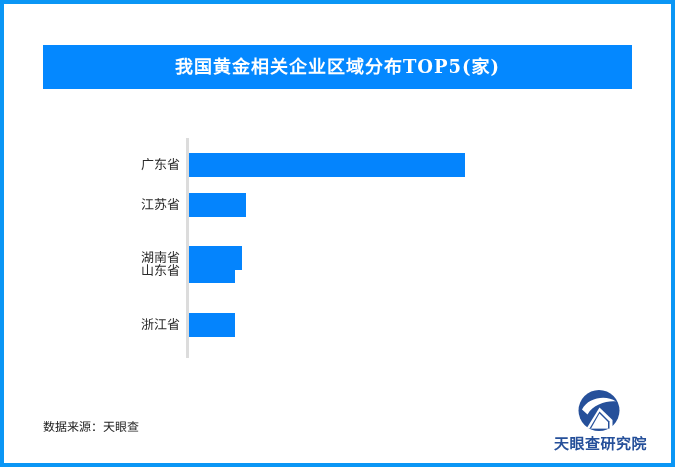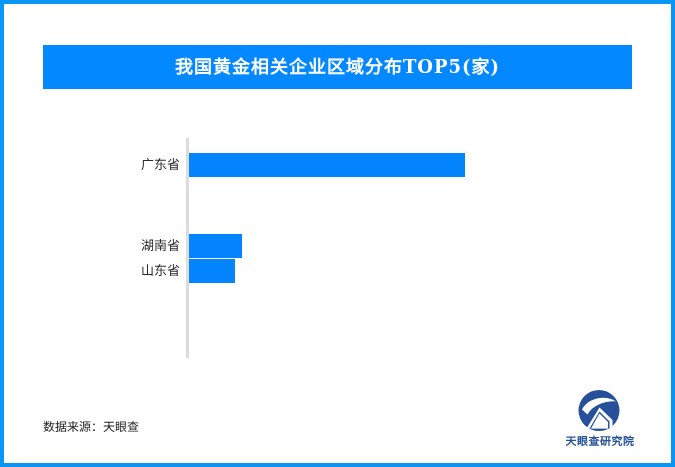--- a/index.html
+++ b/index.html
@@ -121,22 +121,22 @@
     left: 22px;
     top: 0px;
     width: 46px;
     height: 41px;
   }
   .logo-caption {
     position: absolute;
     left: 0;
     top: 42px;
     width: 92px;
-    text-align: center;
-    font-size: 11px;
+    text-align: left;
+    font-size: 15px;
     font-weight: bold;
     color: #26509a;
     letter-spacing: 0.5px;
     font-family: "DejaVu Sans", "Liberation Sans", sans-serif;
     white-space: nowrap;
   }
 </style>
 </head>
 <body>
 
@@ -146,27 +146,35 @@
     <span class="title-text">我国黄金相关企业区域分布TOP5(家)</span>
   </div>
 
   <div class="chart-area">
     <div class="axis-line"></div>
     <div class="bars" id="bars-container">
         <div class="bar-row" style="top: 19px;">
           <div class="bar-label">广东省</div>
           <div class="bar-fill" title="广东省 276" style="width: 276px; background: rgb(4, 132, 253);"></div>
         </div>
-        <div class="bar-row" style="top: 100px;">
+        <div class="bar-row" style="top: 59px;">
+          <div class="bar-label">江苏省</div>
+          <div class="bar-fill" title="江苏省 57" style="width: 57px; background: rgb(4, 132, 253);"></div>
+        </div>
+        <div class="bar-row" style="top: 112px;">
           <div class="bar-label">湖南省</div>
           <div class="bar-fill" title="湖南省 53" style="width: 53px; background: rgb(4, 132, 253);"></div>
         </div>
         <div class="bar-row" style="top: 125px;">
           <div class="bar-label">山东省</div>
           <div class="bar-fill" title="山东省 46" style="width: 46px; background: rgb(4, 132, 253);"></div>
+        </div>
+        <div class="bar-row" style="top: 179px;">
+          <div class="bar-label">浙江省</div>
+          <div class="bar-fill" title="浙江省 46" style="width: 46px; background: rgb(4, 132, 253);"></div>
         </div>
       </div>
   </div>
 
   <div class="source-note">数据来源：天眼查</div>
 
   <div class="logo-block">
     <div class="logo-mark">
       <svg viewBox="0 0 46 41" width="46" height="41" aria-hidden="true">
         <circle cx="23" cy="20.5" r="20.5" fill="#26509a"></circle>

